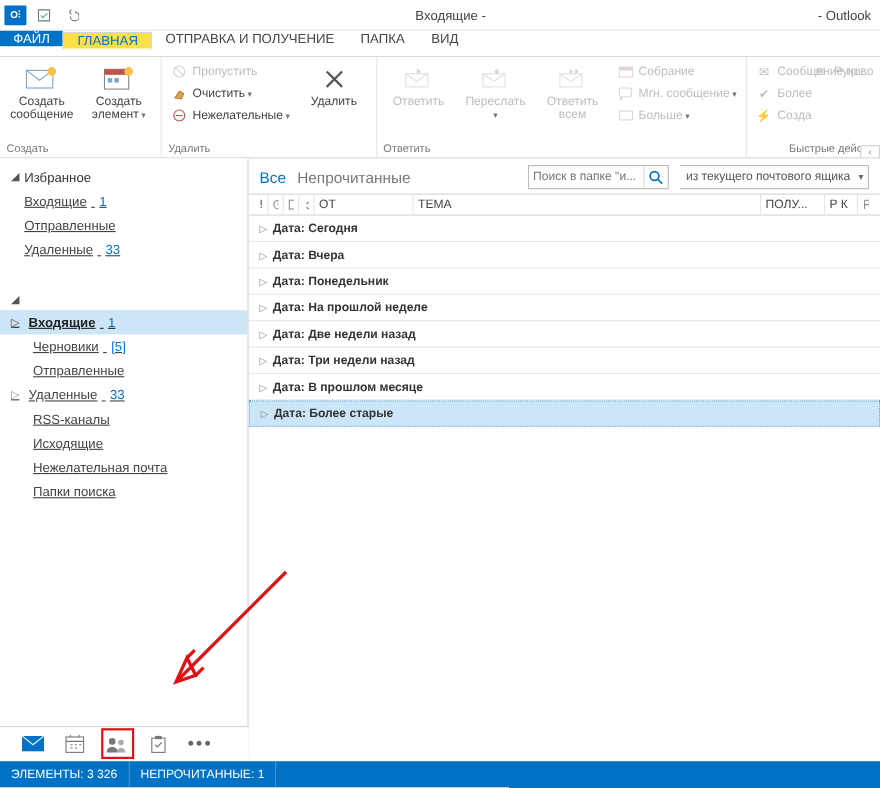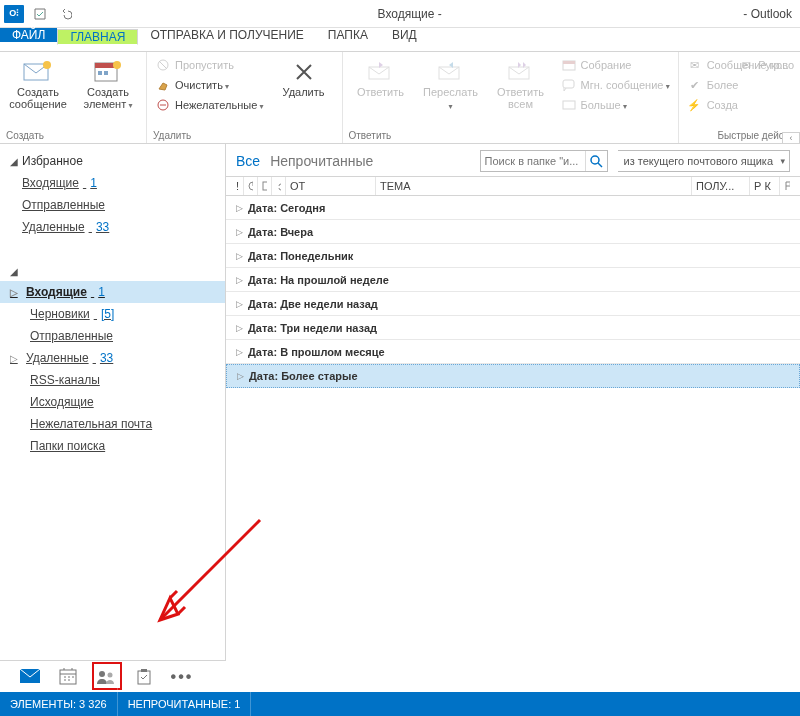--- a/index.html
+++ b/index.html
@@ -9,21 +9,21 @@
   .titlebar { height: 28px; background: #fff; display: flex; align-items: center; padding: 0 4px; border-bottom: 1px solid #e0e0e0; }
   .app-icon { width: 20px; height: 18px; background: #0072c6; color: #fff; font-size: 9px; font-weight: bold; display: flex; align-items: center; justify-content: center; border-radius: 1px; }
   .qat-icon { width: 20px; height: 18px; margin-left: 6px; display: flex; align-items: center; justify-content: center; color: #555; }
   .title-center { flex: 1; text-align: center; font-size: 12px; color: #444; }
   .title-right { font-size: 12px; color: #444; padding-right: 4px; }
 
   
   .ribbon-tabs { height: 24px; display: flex; align-items: flex-start; background: #fff; border-bottom: 1px solid #d4d4d4; }
   .ribbon-tab { padding: 0 12px; display: flex; align-items: center; font-size: 12px; color: #444; cursor: pointer; }
   .ribbon-tab.file { background: #0072c6; color: #fff; }
-  .ribbon-tab.active { border: 1px solid #d4d4d4; border-bottom: 1px solid #fff; background: #bef264; color: #0072c6; position: relative; top: 1px; }
+  .ribbon-tab.active { border: 1px solid #d4d4d4; border-bottom: 1px solid #fff; background: #fde047; color: #0072c6; position: relative; top: 1px; }
 
   
   .ribbon-body { height: 92px; background: #fff; border-bottom: 1px solid #d4d4d4; display: flex; position: relative; overflow: hidden; }
   .ribbon-group { border-right: 1px solid #e5e5e5; padding: 4px 6px 2px 6px; display: flex; flex-direction: column; justify-content: space-between; }
   .group-content { display: flex; gap: 6px; }
   .big-btn { display: flex; flex-direction: column; align-items: center; width: 64px; padding: 2px; font-size: 11px; color: #444; text-align: center; line-height: 1.1; }
   .big-btn .ic { width: 32px; height: 28px; display: flex; align-items: center; justify-content: center; }
   .small-list { display: flex; flex-direction: column; gap: 2px; text-align: center; }
   .small-btn { display: flex; align-items: center; gap: 4px; font-size: 11px; color: #444; padding: 1px 2px; white-space: nowrap; }
   .small-btn .ic-s { width: 16px; height: 16px; display: flex; align-items: center; justify-content: center; }

